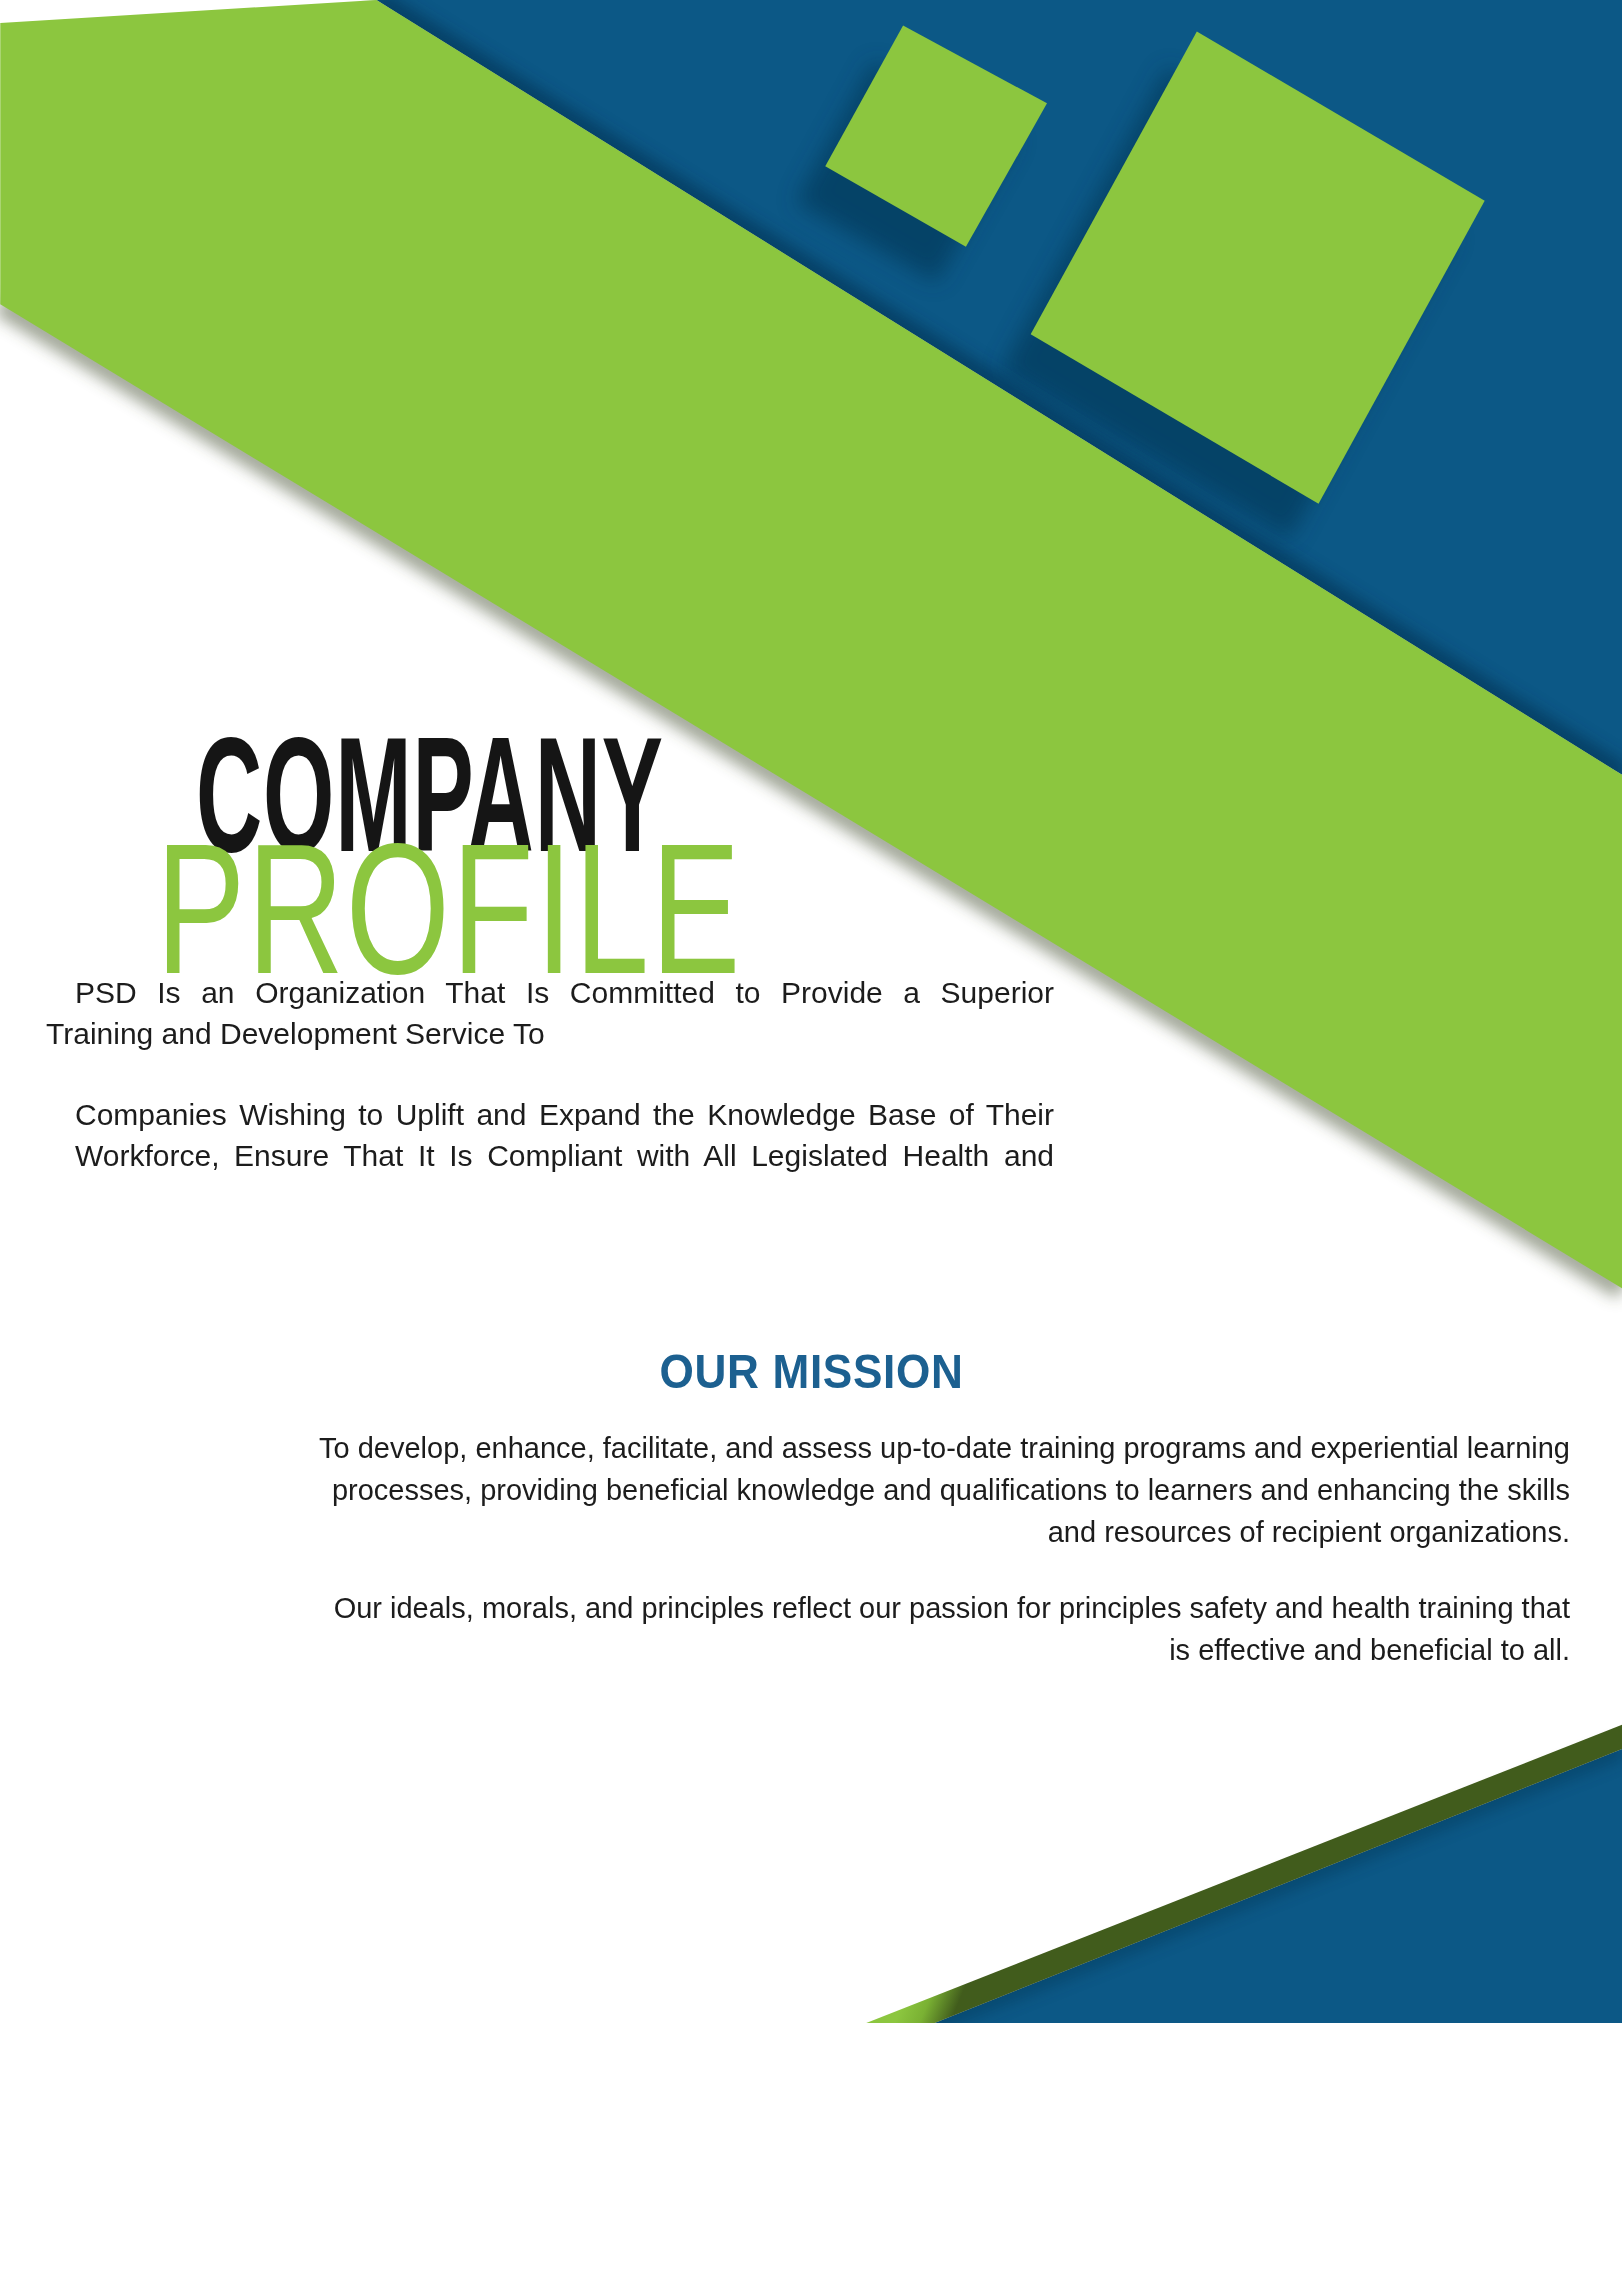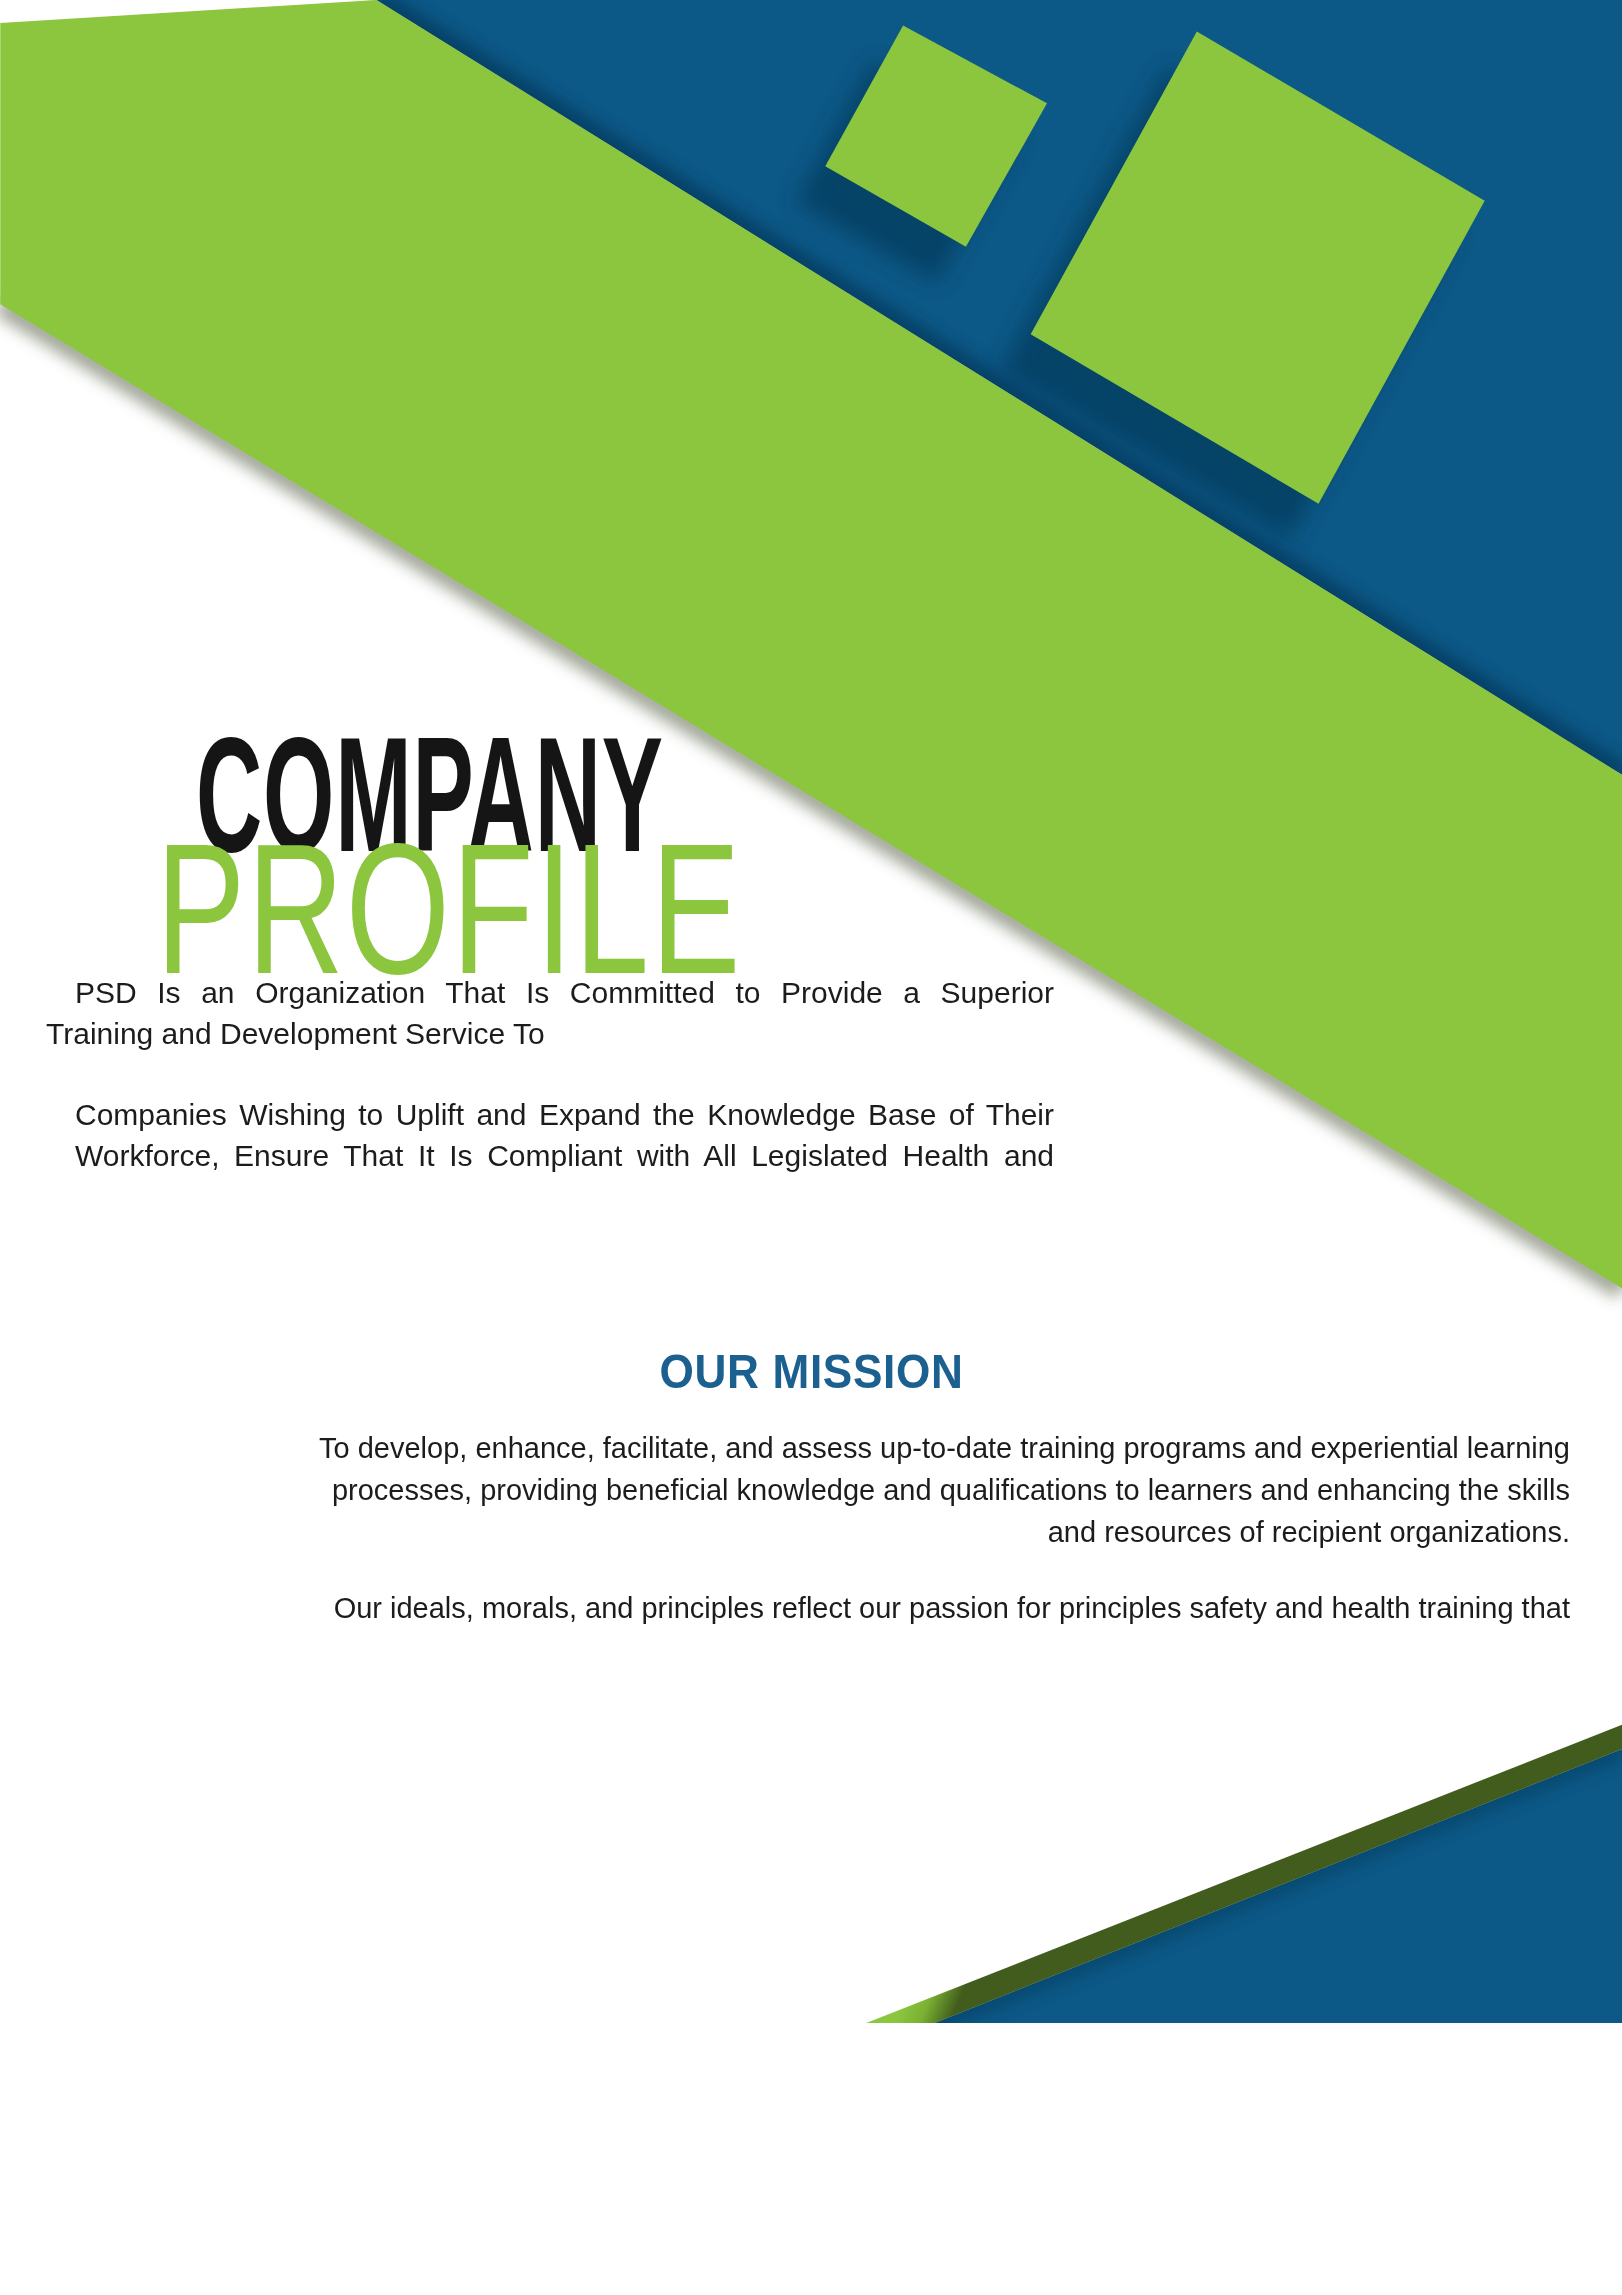--- a/index.html
+++ b/index.html
@@ -96,16 +96,17 @@
   <div class="mission-heading">OUR MISSION</div>
 
   <div class="mission-text m1">
     <div>To develop, enhance, facilitate, and assess up-to-date training programs and experiential learning</div>
     <div>processes, providing beneficial knowledge and qualifications to learners and enhancing the skills</div>
     <div>and resources of recipient organizations.</div>
   </div>
 
   <div class="mission-text m2">
     <div>Our ideals, morals, and principles reflect our passion for principles safety and health training that</div>
+    <div>is effective and beneficial to all.</div>
   </div>
 
 </div>
 
 
 </body></html>

